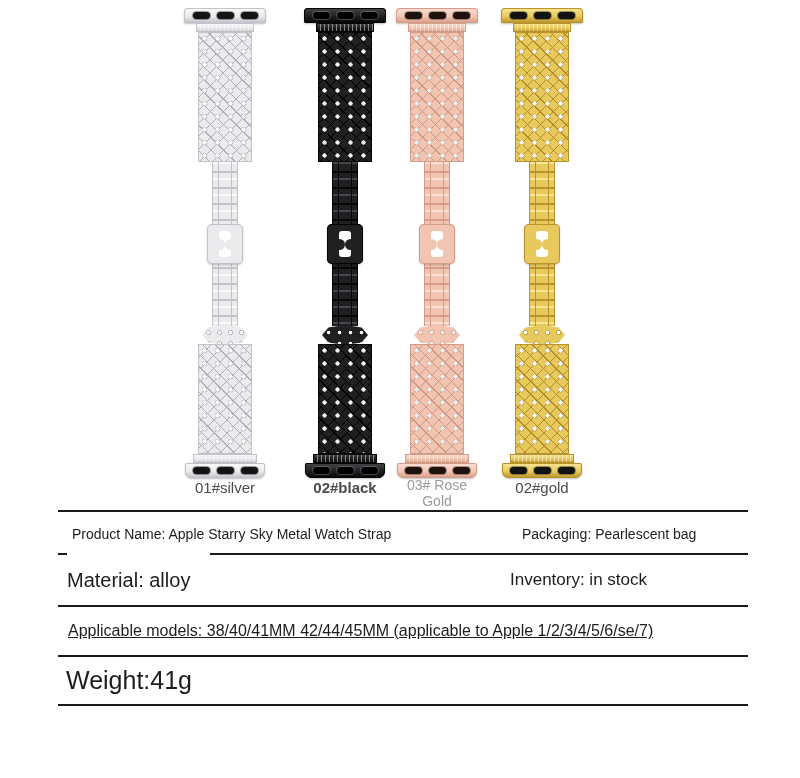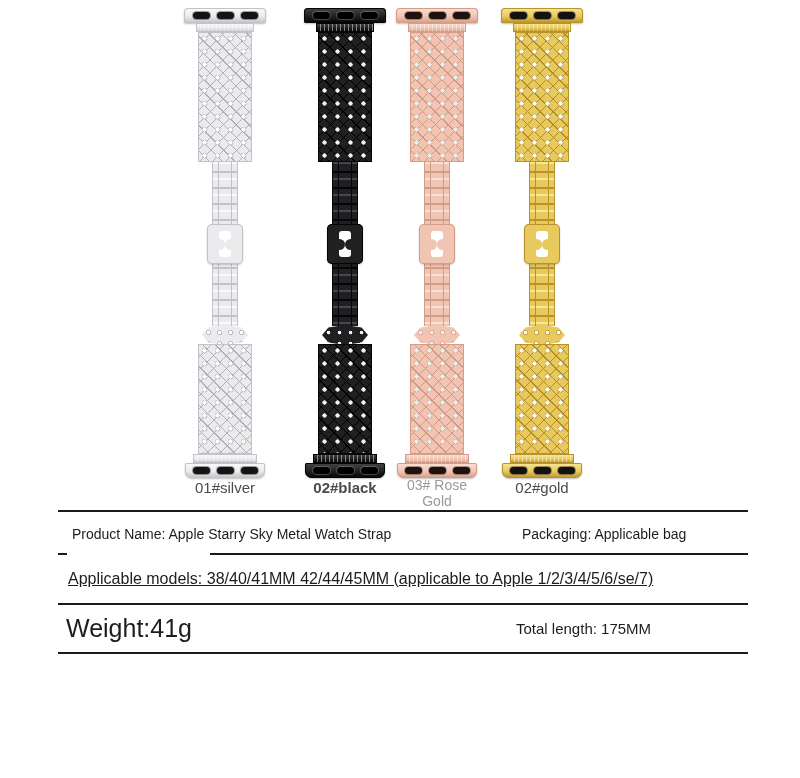--- a/index.html
+++ b/index.html
@@ -189,24 +189,27 @@
         <span class="slot"></span>
       </div>
       <figcaption class="strap-label">02#gold</figcaption>
     </figure>
 
   </section>
 
   <section class="spec-table">
     <div class="row row1">
       <div class="cell left">Product Name: Apple Starry Sky Metal Watch Strap</div>
-      <div class="cell right">Packaging: Applicable bag</div>
+      <div class="cell right">Packaging: Pearlescent bag</div>
+    </div>
+    <div class="row row2">
+      <div class="cell left">Material: alloy</div>
+      <div class="cell right">Inventory: in stock</div>
     </div>
     <div class="row row3">
       <div class="cell left">Applicable models: 38/40/41MM 42/44/45MM (applicable to Apple 1/2/3/4/5/6/se/7)</div>
     </div>
     <div class="row row4">
       <div class="cell left">Weight:41g</div>
-      <div class="cell right">Total length: 175MM</div>
     </div>
   </section>
 
 </div>
 
 </body></html>

